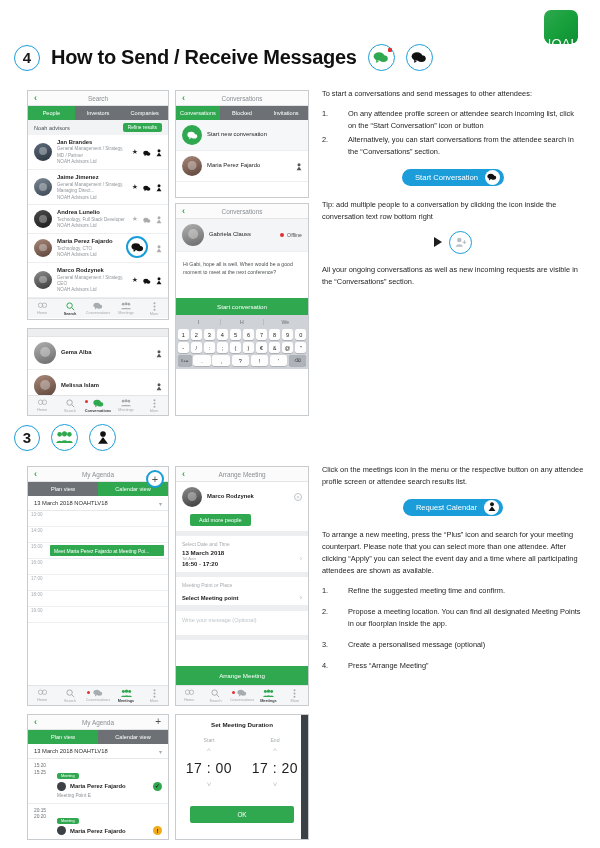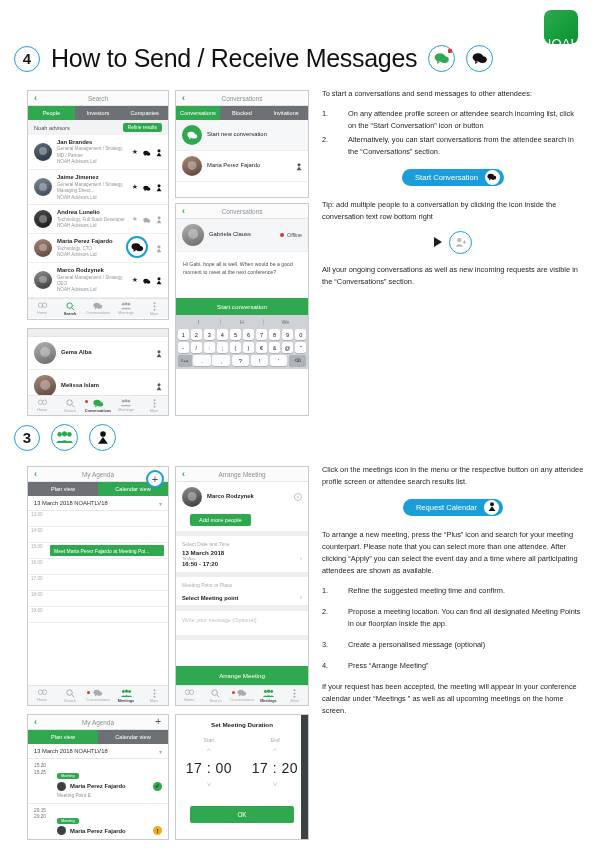--- a/index.html
+++ b/index.html
@@ -23,21 +23,21 @@
   }
 
   
   .sec-head { position: absolute; display: flex; align-items: center; gap: 11px; }
   .sec-num {
     width: 26px; height: 26px; border-radius: 50%;
     border: 1.6px solid #1b9dd9; color: #1a1a1a;
     display: flex; align-items: center; justify-content: center;
     font-size: 15px; font-weight: 600; flex: none;
   }
-  .sec-title { font-size: 25px; font-weight: 400; color: #111; letter-spacing: -.3px; white-space: nowrap; }
+  .sec-title { font-size: 20px; font-weight: 700; color: #111; letter-spacing: -.3px; white-space: nowrap; }
   .hicon {
     width: 27px; height: 27px; border-radius: 50%;
     border: 1.7px solid #1b9dd9; background: #fff;
     display: flex; align-items: center; justify-content: center;
     position: relative; flex: none;
   }
 
   
   .rtext { position: absolute; width: 262px; left: 322px; color: #1d1d1d; }
   .rtext p { font-size: 7.4px; line-height: 1.62; margin-bottom: 8px; }
@@ -646,21 +646,20 @@
       </li>
       <li>
         <span class="n">3.</span>
         <span>Create a personalised message (optional)</span>
       </li>
       <li>
         <span class="n">4.</span>
         <span>Press “Arrange Meeting”</span>
       </li>
     </ul>
-    <p>If your request has been accepted, the meeting will appear in your conference calendar under “Meetings ” as well as all upcoming meetings on the home screen.</p>
   </div>
 
   <div class="phone" style="left:27px; top:466px; width:142px; height:240px;">
     <div class="ph-bar">
       <span class="back">‹</span>
       <span class="ttl">My Agenda</span>
     </div>
     <div class="segbar">
       <div>Plan view</div>
       <div class="act">Calendar view</div>

